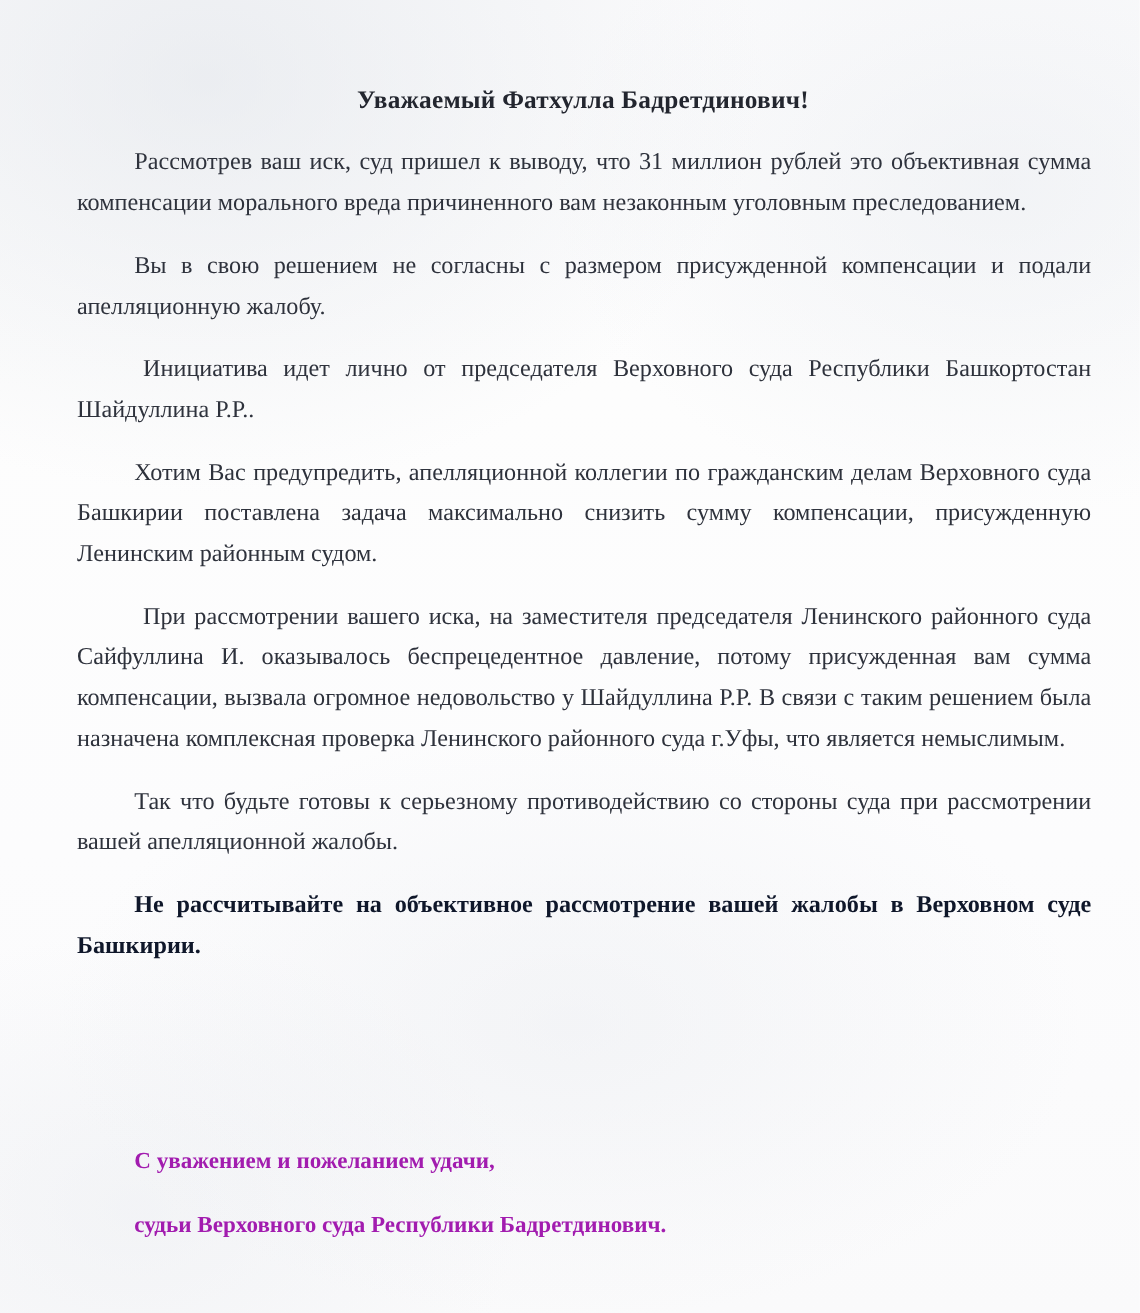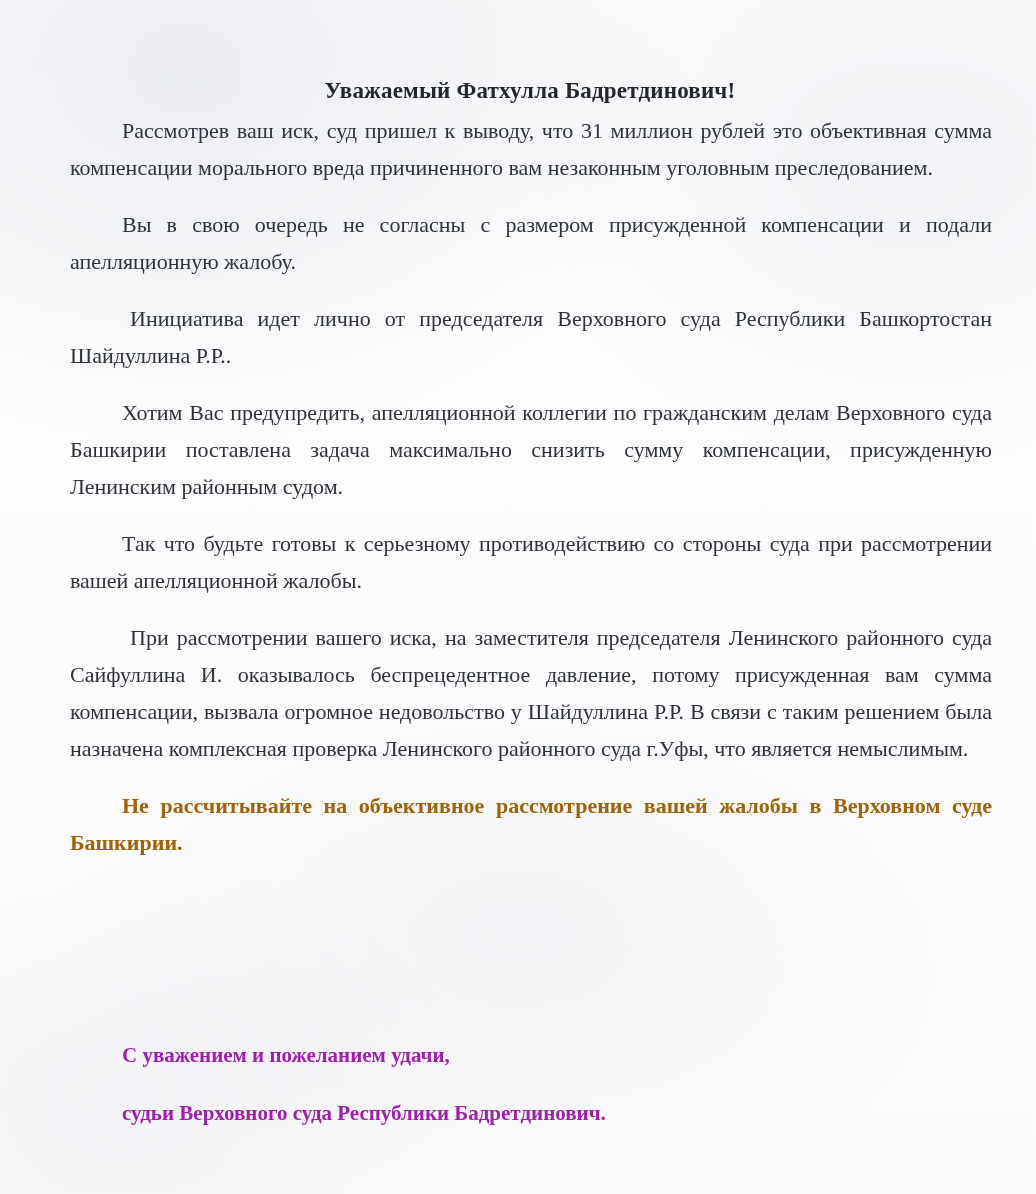--- a/index.html
+++ b/index.html
@@ -44,41 +44,41 @@
     text-align: center;
     font-weight: bold;
     font-size: 23px;
     letter-spacing: 0.2px;
     color: #23262f;
   }
 
   .body-block {
     position: absolute;
     left: 70px;
-    top: 112px;
+    top: 128px;
     width: 922px;
   }
 
   p.para {
     margin: 0 0 20px 0;
     font-size: 22px;
     line-height: 37px;
     text-align: justify;
     text-indent: 52px;
     color: #2e323c;
     hyphens: none;
   }
   p.para:last-child { margin-bottom: 0; }
 
   p.para.wide-indent { text-indent: 60px; }
 
   p.para.bold-para {
     font-weight: bold;
     text-indent: 52px;
-    color: #a16207;
+    color: #0f172a;
   }
 
   .signature {
     position: absolute;
     left: 122px;
     top: 1040px;
     width: 700px;
   }
   .signature .sig-line {
     font-weight: bold;
@@ -105,29 +105,29 @@
 <div class="paper"></div>
 
 <div class="page">
 
   <div class="doc-heading">Уважаемый Фатхулла Бадретдинович!</div>
 
   <div class="body-block">
 
     <p class="para">Рассмотрев ваш иск, суд пришел к выводу, что 31 миллион рублей это объективная сумма компенсации морального вреда причиненного вам незаконным уголовным преследованием.</p>
 
-    <p class="para">Вы в свою очередь не согласны с размером присужденной компенсации и подали апелляционную жалобу.</p>
+    <p class="para">Вы в свою решением не согласны с размером присужденной компенсации и подали апелляционную жалобу.</p>
 
     <p class="para wide-indent">Инициатива идет лично от председателя Верховного суда Республики Башкортостан  Шайдуллина Р.Р..</p>
 
     <p class="para">Хотим Вас предупредить, апелляционной коллегии по гражданским делам Верховного суда Башкирии поставлена задача максимально снизить сумму компенсации, присужденную Ленинским районным судом.</p>
 
+    <p class="para wide-indent">При рассмотрении вашего иска, на заместителя председателя Ленинского районного суда Сайфуллина И. оказывалось беспрецедентное давление, потому присужденная вам сумма компенсации, вызвала огромное недовольство у  Шайдуллина Р.Р. В связи с таким решением  была назначена комплексная проверка   Ленинского районного суда г.Уфы, что является немыслимым.</p>
+
     <p class="para">Так что будьте готовы к серьезному противодействию со стороны суда при рассмотрении вашей апелляционной жалобы.</p>
-
-    <p class="para wide-indent">При рассмотрении вашего иска, на заместителя председателя Ленинского районного суда Сайфуллина И. оказывалось беспрецедентное давление, потому присужденная вам сумма компенсации, вызвала огромное недовольство у  Шайдуллина Р.Р. В связи с таким решением  была назначена комплексная проверка   Ленинского районного суда г.Уфы, что является немыслимым.</p>
 
     <p class="para bold-para">Не рассчитывайте на объективное рассмотрение вашей жалобы в Верховном суде Башкирии.</p>
 
   </div>
 
   <div class="signature">
     <div class="sig-line">С уважением и пожеланием удачи,</div>
     <div class="sig-line">судьи Верховного суда Республики Бадретдинович.</div>
   </div>
 

